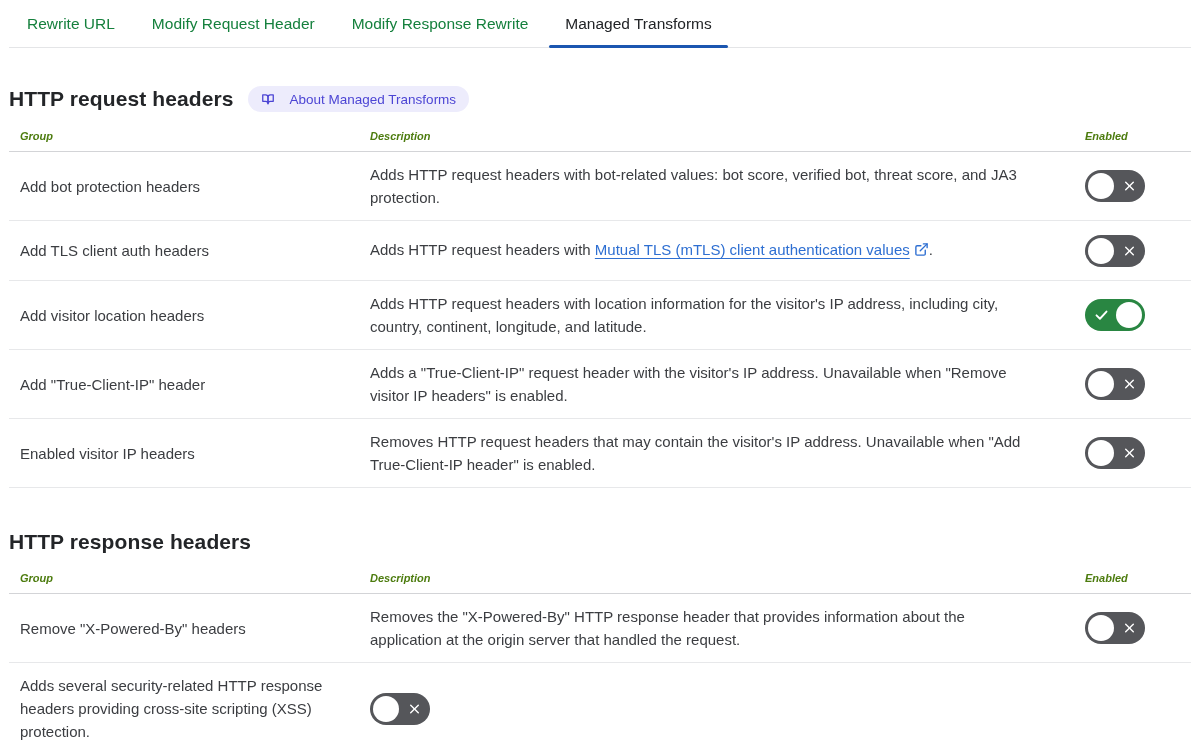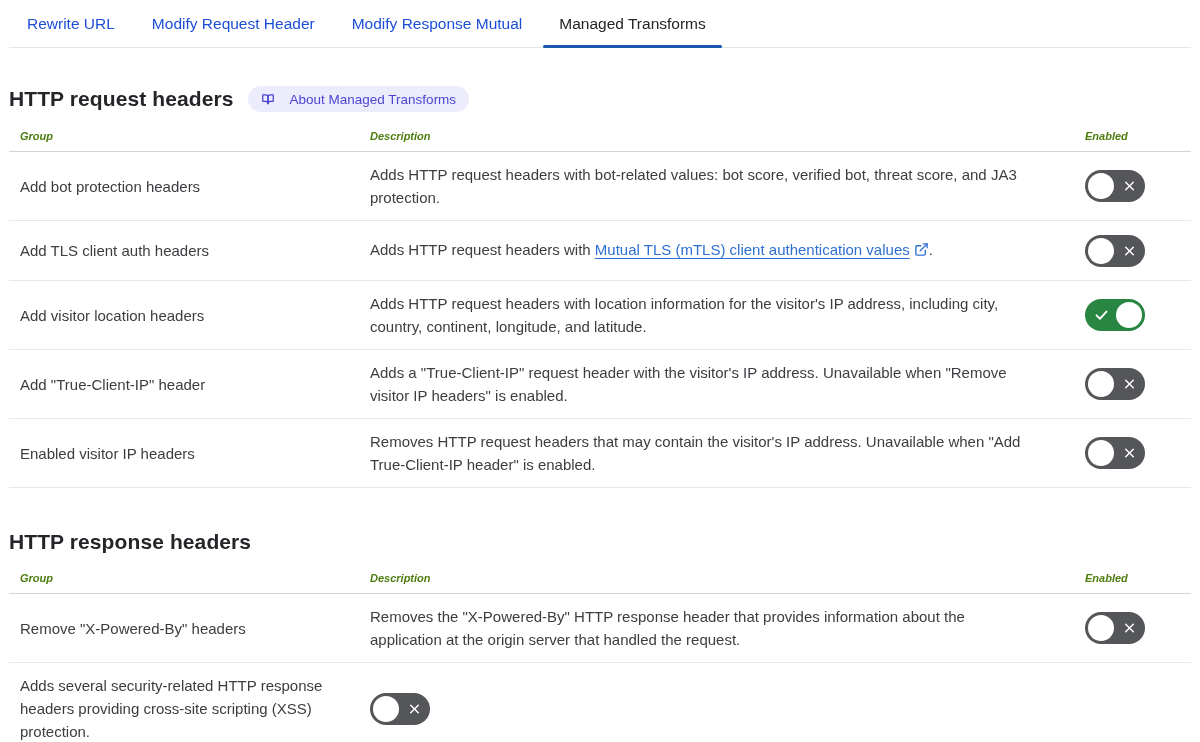--- a/index.html
+++ b/index.html
@@ -19,21 +19,21 @@
     height: 48px;
     padding-left: 2px;
   }
   .tab {
     position: relative;
     display: flex;
     align-items: center;
     padding: 0 16px;
     margin-right: 5px;
     font-size: 15.5px;
-    color: #1d4ed8;
+    color: #15803d;
     background: none;
     border: none;
     cursor: pointer;
     font-family: inherit;
     white-space: nowrap;
   }
   .tab.active { color: #222427; font-weight: 400; }
   .tab.active::after {
     content: "";
     position: absolute;
@@ -144,21 +144,21 @@
   .t-ic-check { left: 9px; }
 </style>
 </head>
 <body>
 
 <div class="container">
 
   <nav class="tabbar">
     <button class="tab">Rewrite URL</button>
     <button class="tab">Modify Request Header</button>
-    <button class="tab">Modify Response Mutual</button>
+    <button class="tab">Modify Response Rewrite</button>
     <button class="tab active">Managed Transforms</button>
   </nav>
 
   <div class="section-head">
     <h2 class="section-title">HTTP request headers</h2>
     <button class="badge">
       <span>
         <svg width="14" height="14" viewBox="0 0 24 24" fill="none" stroke="currentColor" stroke-width="2.2" stroke-linejoin="round">
           <path d="M3 5h5a4 4 0 0 1 4 4v11a4 4 0 0 0-4-4H3z"></path>
           <path d="M21 5h-5a4 4 0 0 0-4 4v11a4 4 0 0 1 4-4h5z"></path>

